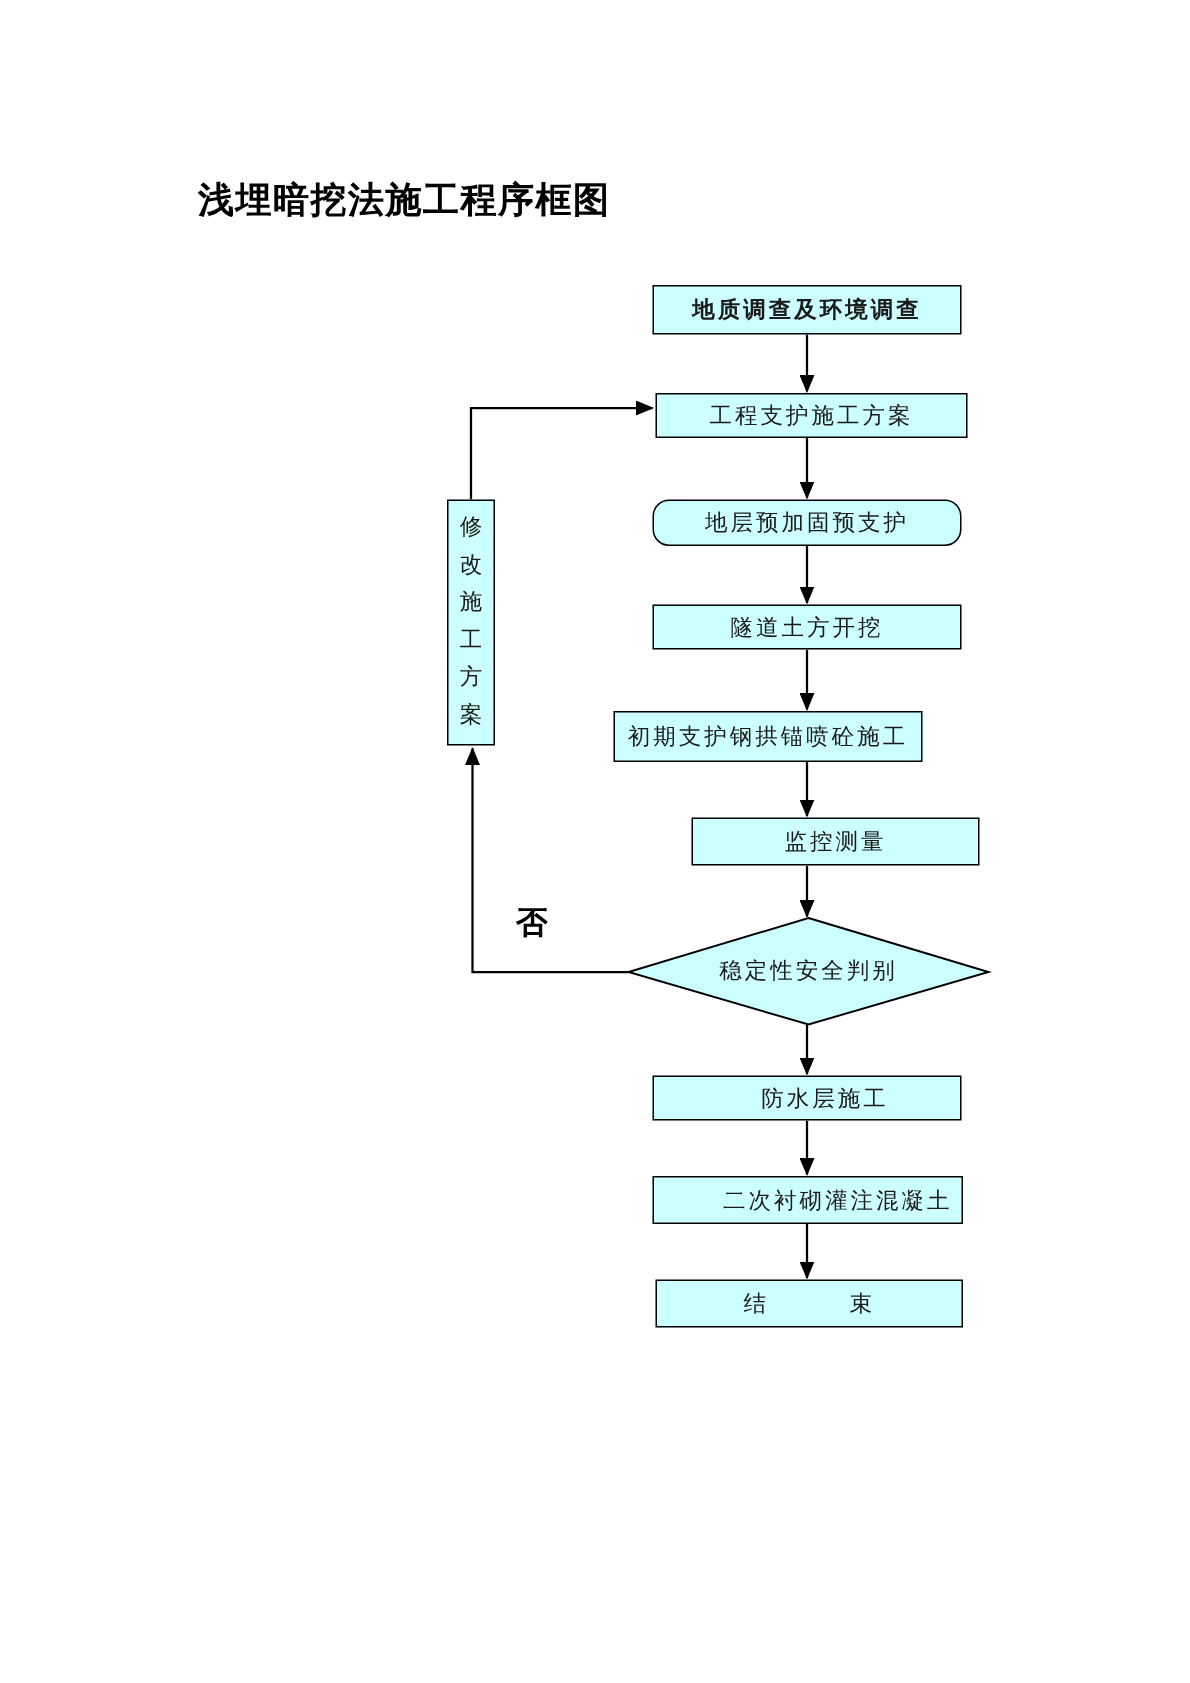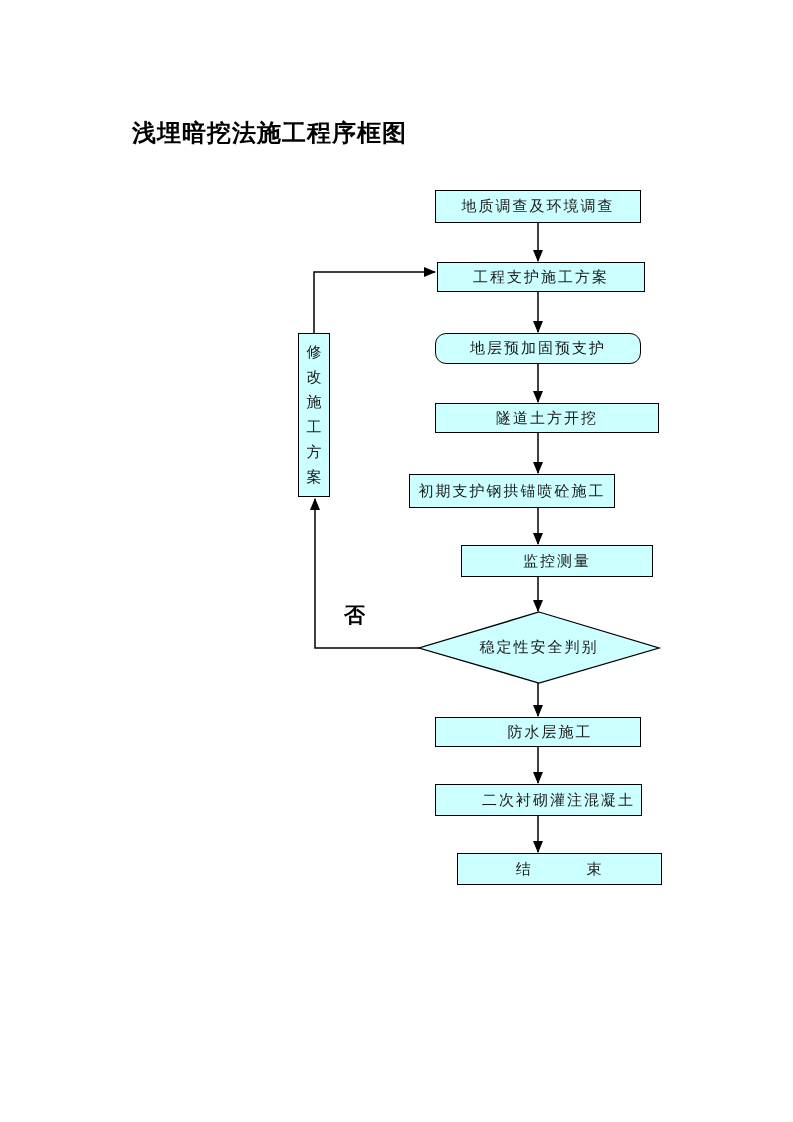--- a/index.html
+++ b/index.html
@@ -61,39 +61,39 @@
       <line x1="538" y1="577" x2="538" y2="611" marker-end="url(#arrow)"></line>
       <line x1="538" y1="683" x2="538" y2="716" marker-end="url(#arrow)"></line>
       <line x1="538" y1="747" x2="538" y2="783" marker-end="url(#arrow)"></line>
       <line x1="538" y1="816" x2="538" y2="852" marker-end="url(#arrow)"></line>
       <polyline points="419,648 315,648 315,499" marker-end="url(#arrow)"></polyline>
       <polyline points="314,333 314,272 435,272" marker-end="url(#arrow)"></polyline>
     </g>
     <polygon points="539,612 659,648 539,683 419,648" fill="#ccffff" stroke="#000" stroke-width="1.3"></polygon>
   </svg>
 
-  <div class="box" style="left:435px; top:190px; width:206px; height:33px;">地质调查及环境调查</div>
+  <div class="box" style="left:435px; top:190px; width:206px; height:33px;font-weight:bold;">地质调查及环境调查</div>
 
   <div class="box" style="left:437px; top:262px; width:208px; height:30px;font-family:Liberation Mono, monospace;">工程支护施工方案</div>
 
   <div class="box" style="left:435px; top:333px; width:206px; height:31px;border-radius:11px;">地层预加固预支护</div>
 
-  <div class="box" style="left:435px; top:403px; width:224px; height:30px;">隧道土方开挖</div>
+  <div class="box" style="left:435px; top:403px; width:206px; height:30px;">隧道土方开挖</div>
 
   <div class="box" style="left:409px; top:474px; width:206px; height:34px;">初期支护钢拱锚喷砼施工</div>
 
   <div class="box" style="left:461px; top:545px; width:192px; height:32px;">监控测量</div>
 
   <div class="diamond-label" style="left:419px; top:612px; width:240px; height:71px;">稳定性安全判别</div>
 
   <div class="box" style="left:435px; top:717px; width:206px; height:30px;padding-left:24px;">防水层施工</div>
 
   <div class="box" style="left:435px; top:784px; width:207px; height:32px;padding-left:40px;">二次衬砌灌注混凝土</div>
 
-  <div class="box end-box" style="left:437px; top:853px; width:205px; height:32px;margin-left:20px;">结 束</div>
+  <div class="box end-box" style="left:437px; top:853px; width:205px; height:32px;">结 束</div>
 
   <div class="side-box">
     <div class="vtext">修
 改
 施
 工
 方
 案</div>
   </div>
 

